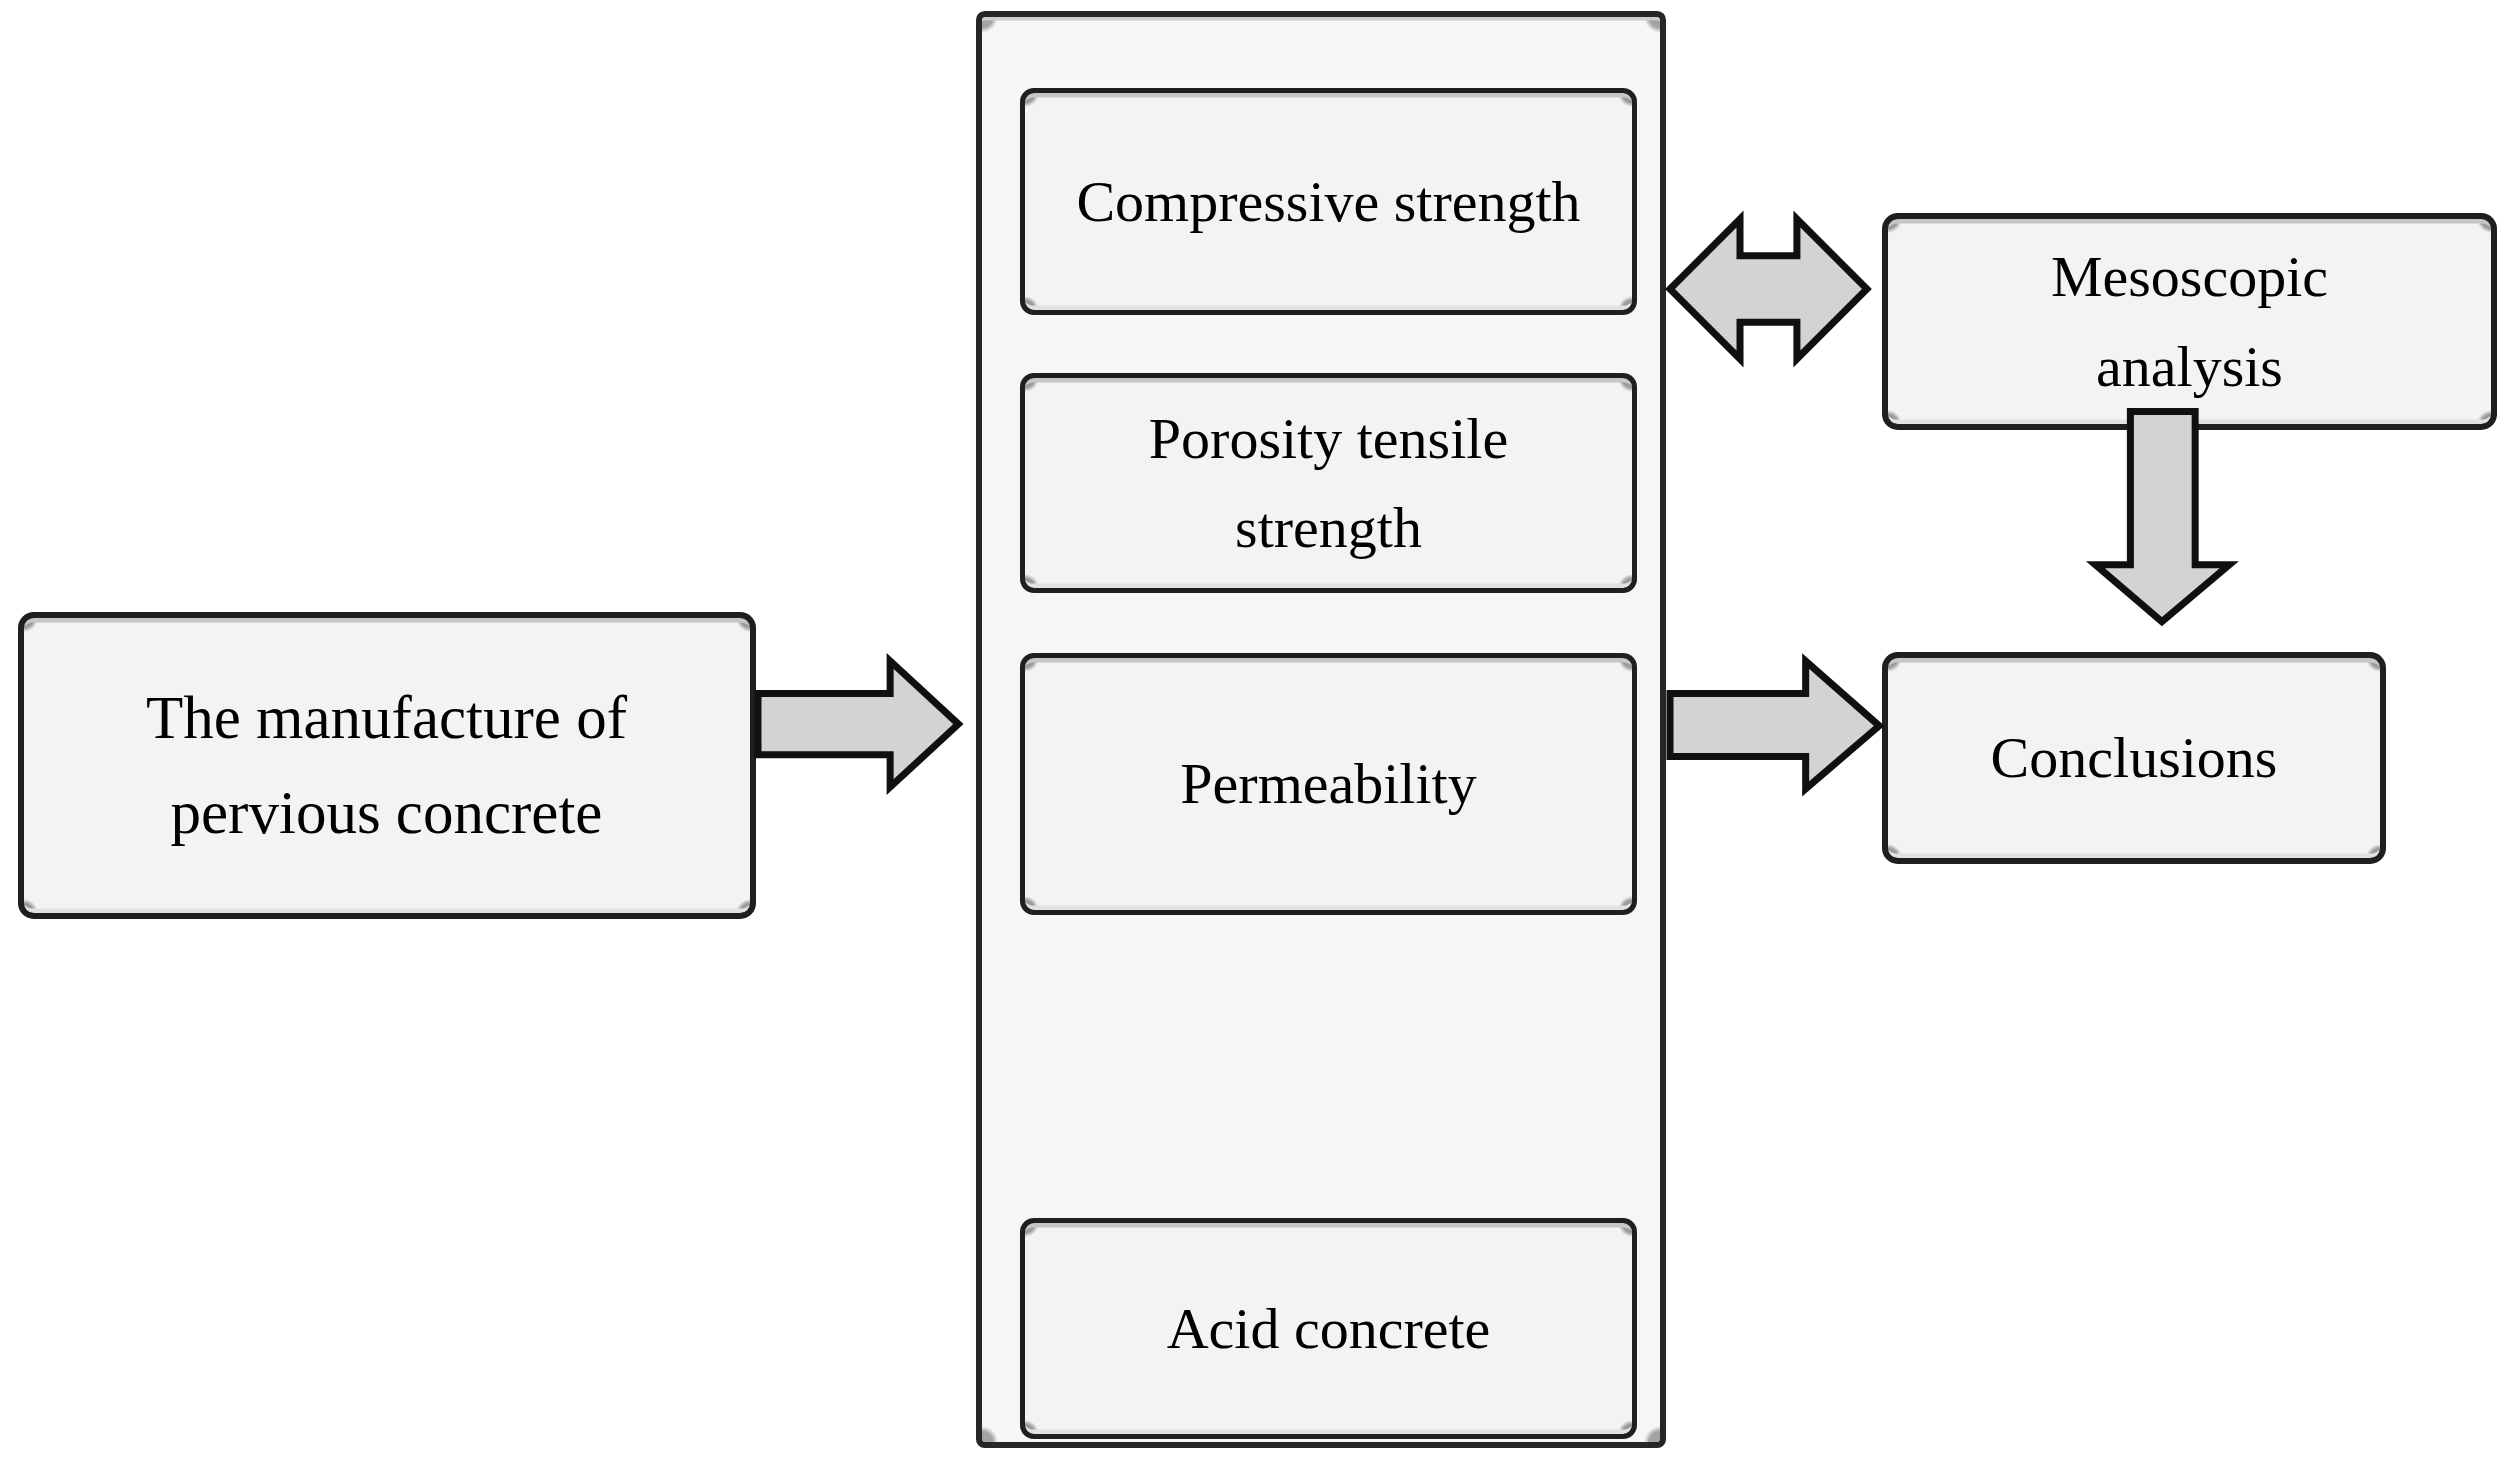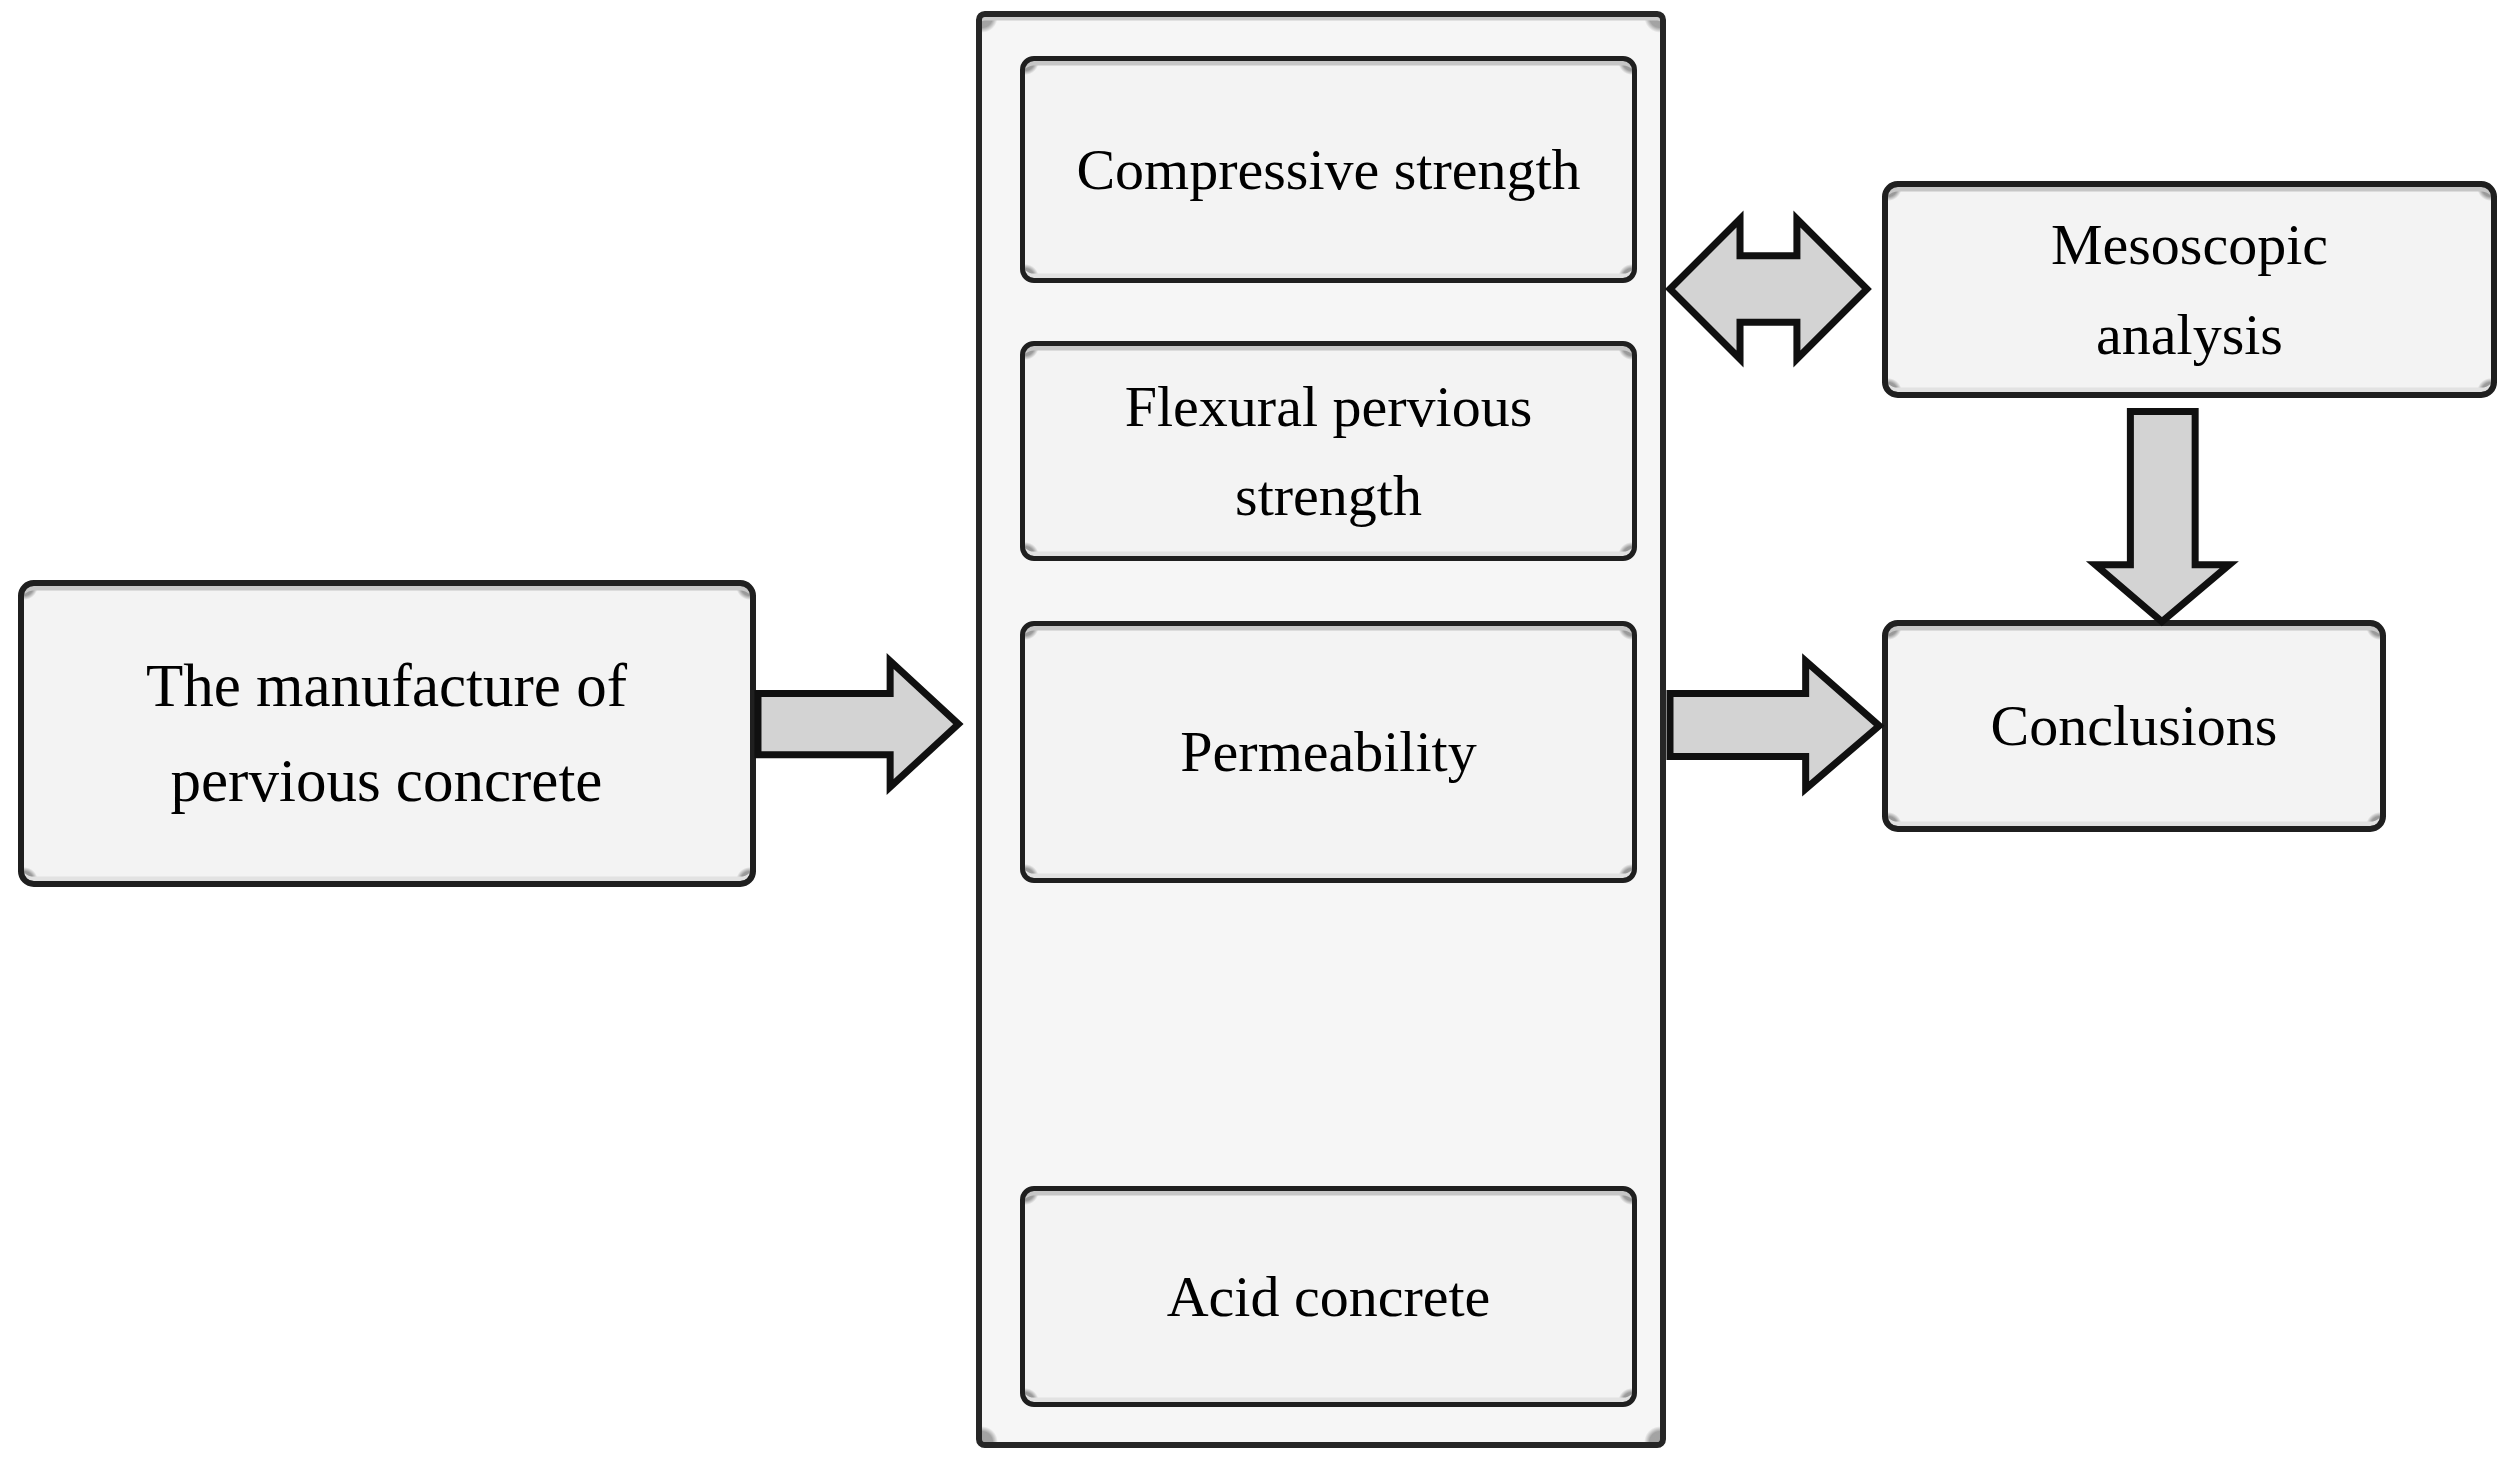--- a/index.html
+++ b/index.html
@@ -23,20 +23,21 @@
       radial-gradient(circle at 100% 100%,rgba(95,95,95,.60) 0 9.6px, rgba(95,95,95,0) 14px),
       #f3f3f3;
     border: 6.1px solid #1f1f1f;
     border-radius: 15.8px;
     box-shadow: inset 0 7.9px 0 -3.5px #c6c6c6, inset 0 -7.9px 0 -3.5px #e2e2e2;
     display: flex;
     align-items: center;
     justify-content: center;
     text-align: center;
     line-height: 1.55;
+    margin-top: 32px;
   }
   .box .label { display: block; }
 
   .manufacture {
     left: 17.5px; top: 580px; width: 738px; height: 307px;
     font-size: 61px; padding: 4px 53px;
   }
   .tests-container {
     position: absolute;
     left: 976px; top: 11.4px; width: 690px; height: 1437px;
@@ -84,21 +85,21 @@
 
   <div class="box manufacture">
     <span class="label">The manufacture of pervious concrete</span>
   </div>
 
   <div class="tests-container">
     <div class="box test-box test-0">
       <span class="label">Compressive strength</span>
     </div>
     <div class="box test-box test-1">
-      <span class="label">Flexural pervious strength</span>
+      <span class="label">Porosity tensile strength</span>
     </div>
     <div class="box test-box test-2">
       <span class="label">Permeability</span>
     </div>
     <div class="box test-box test-4">
       <span class="label">Acid concrete</span>
     </div>
   </div>
 
   <div class="box mesoscopic">

